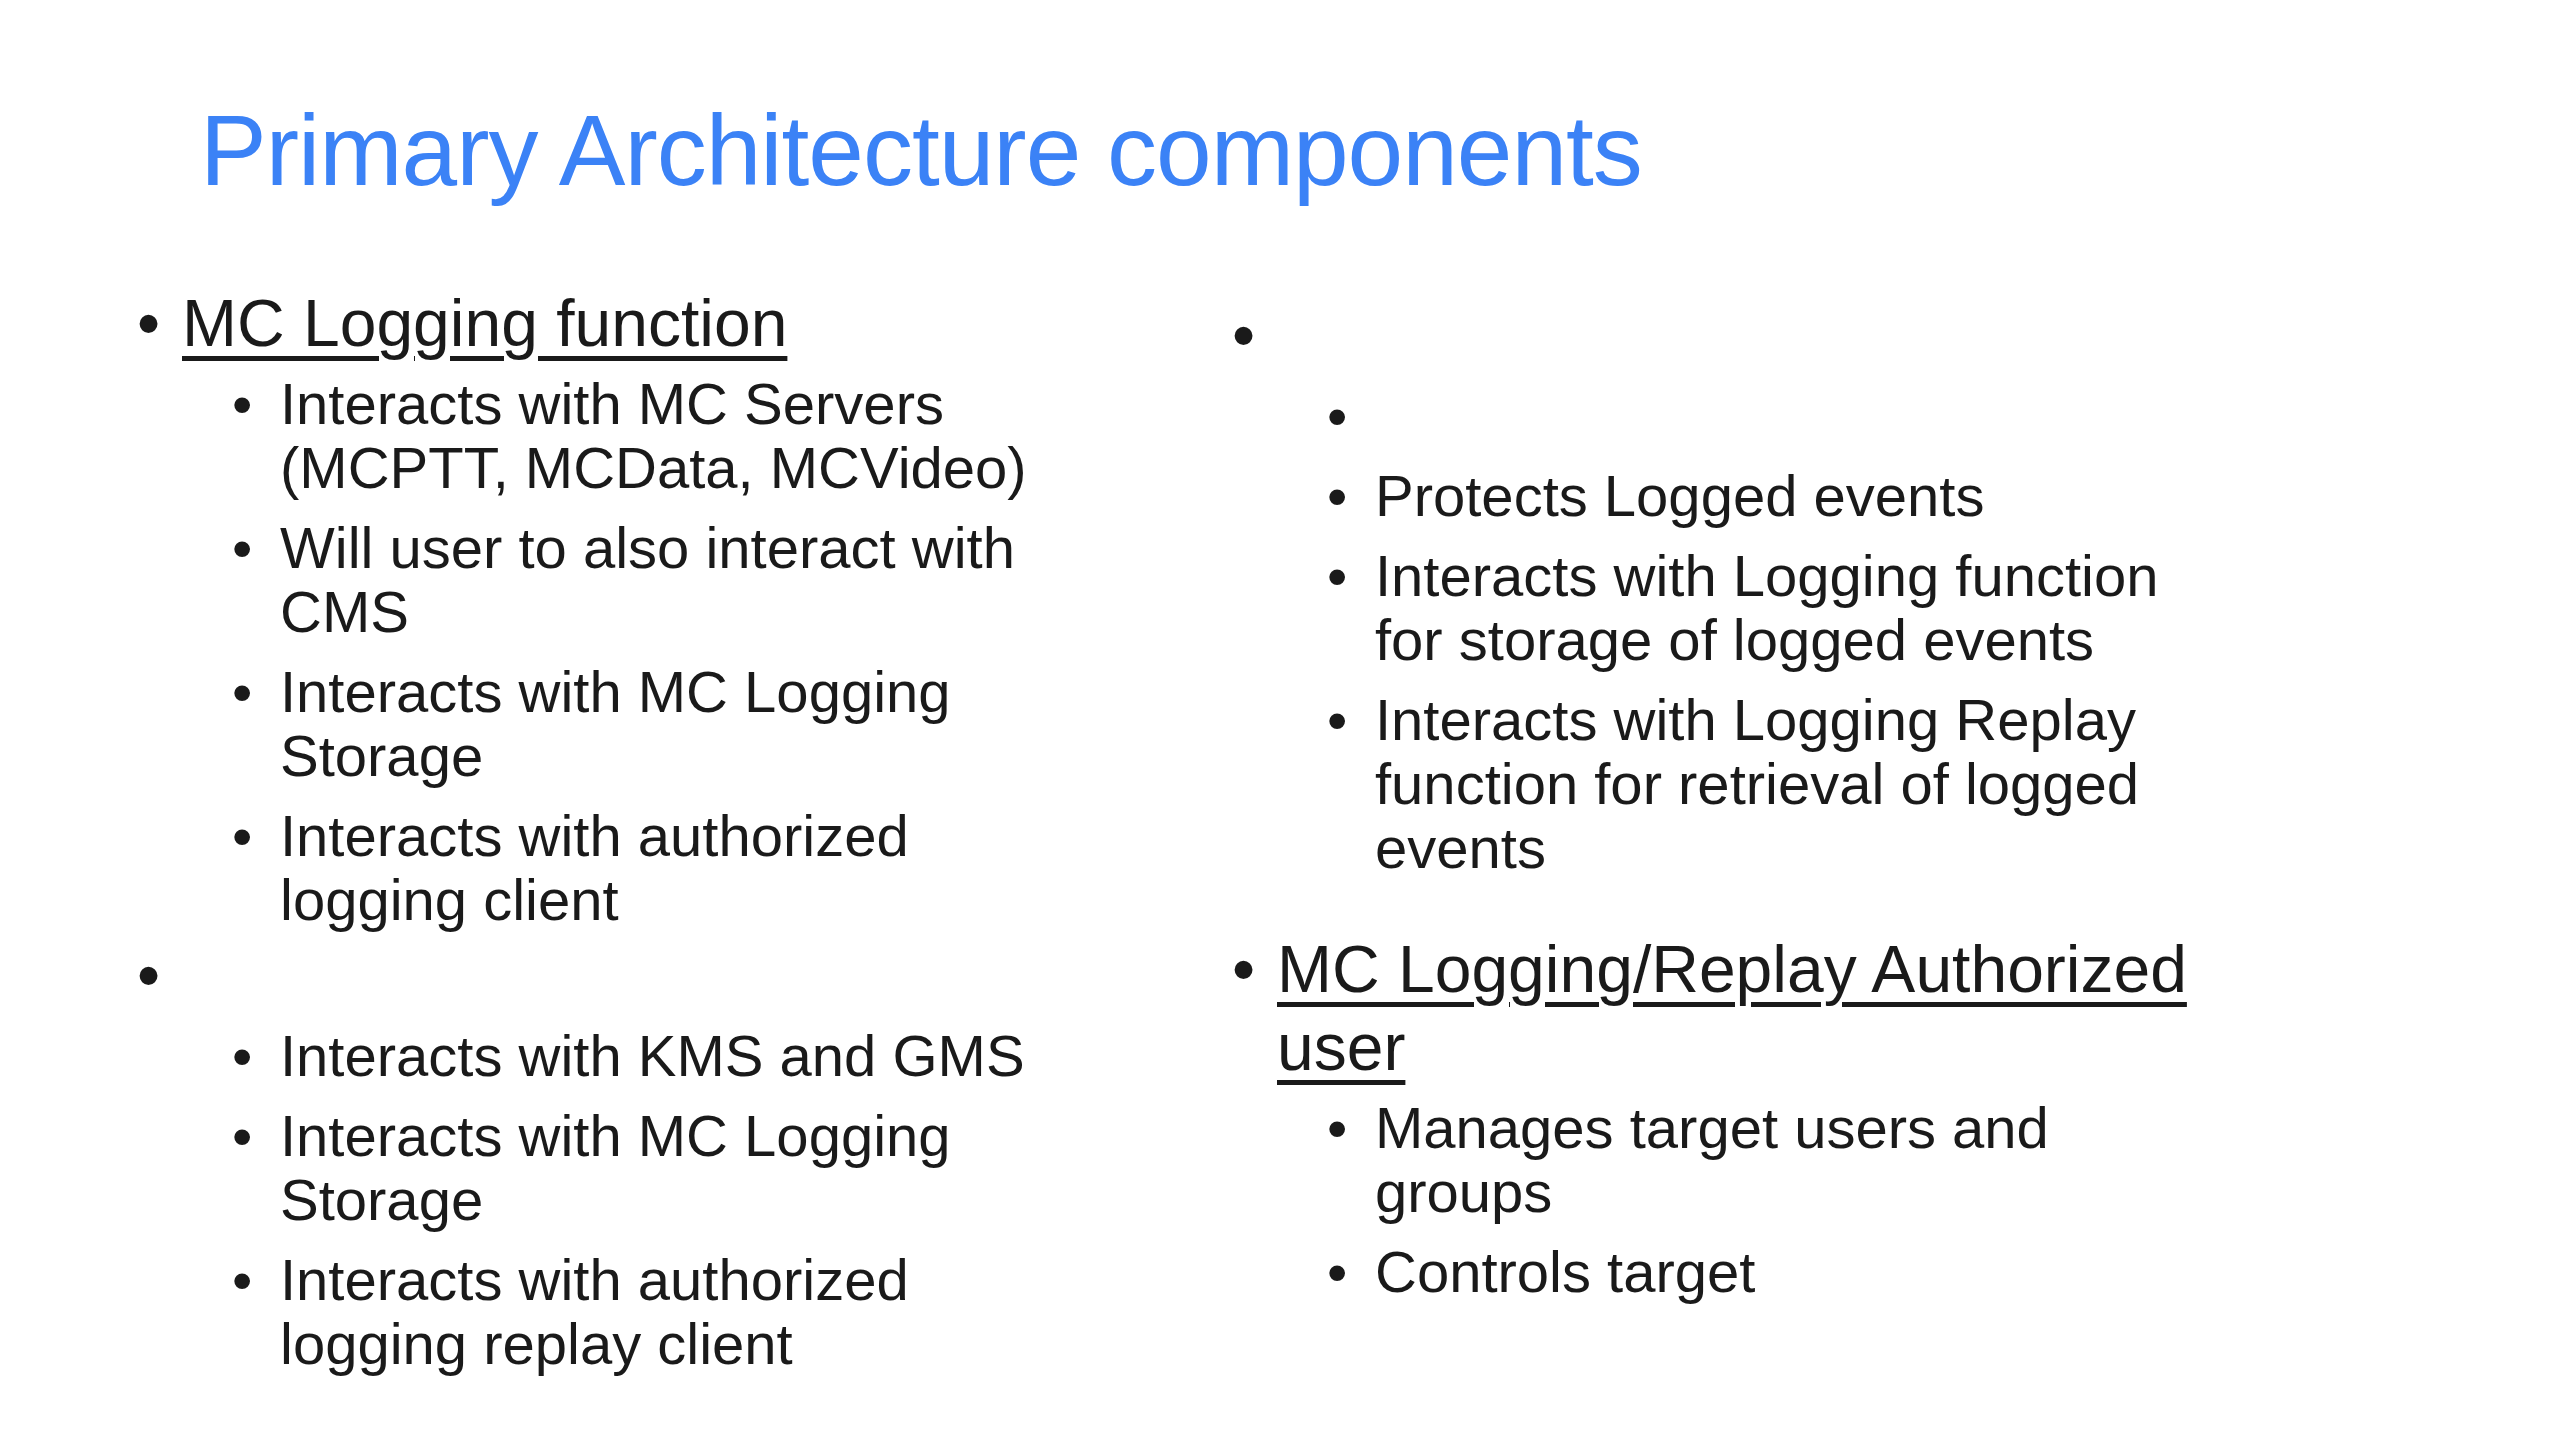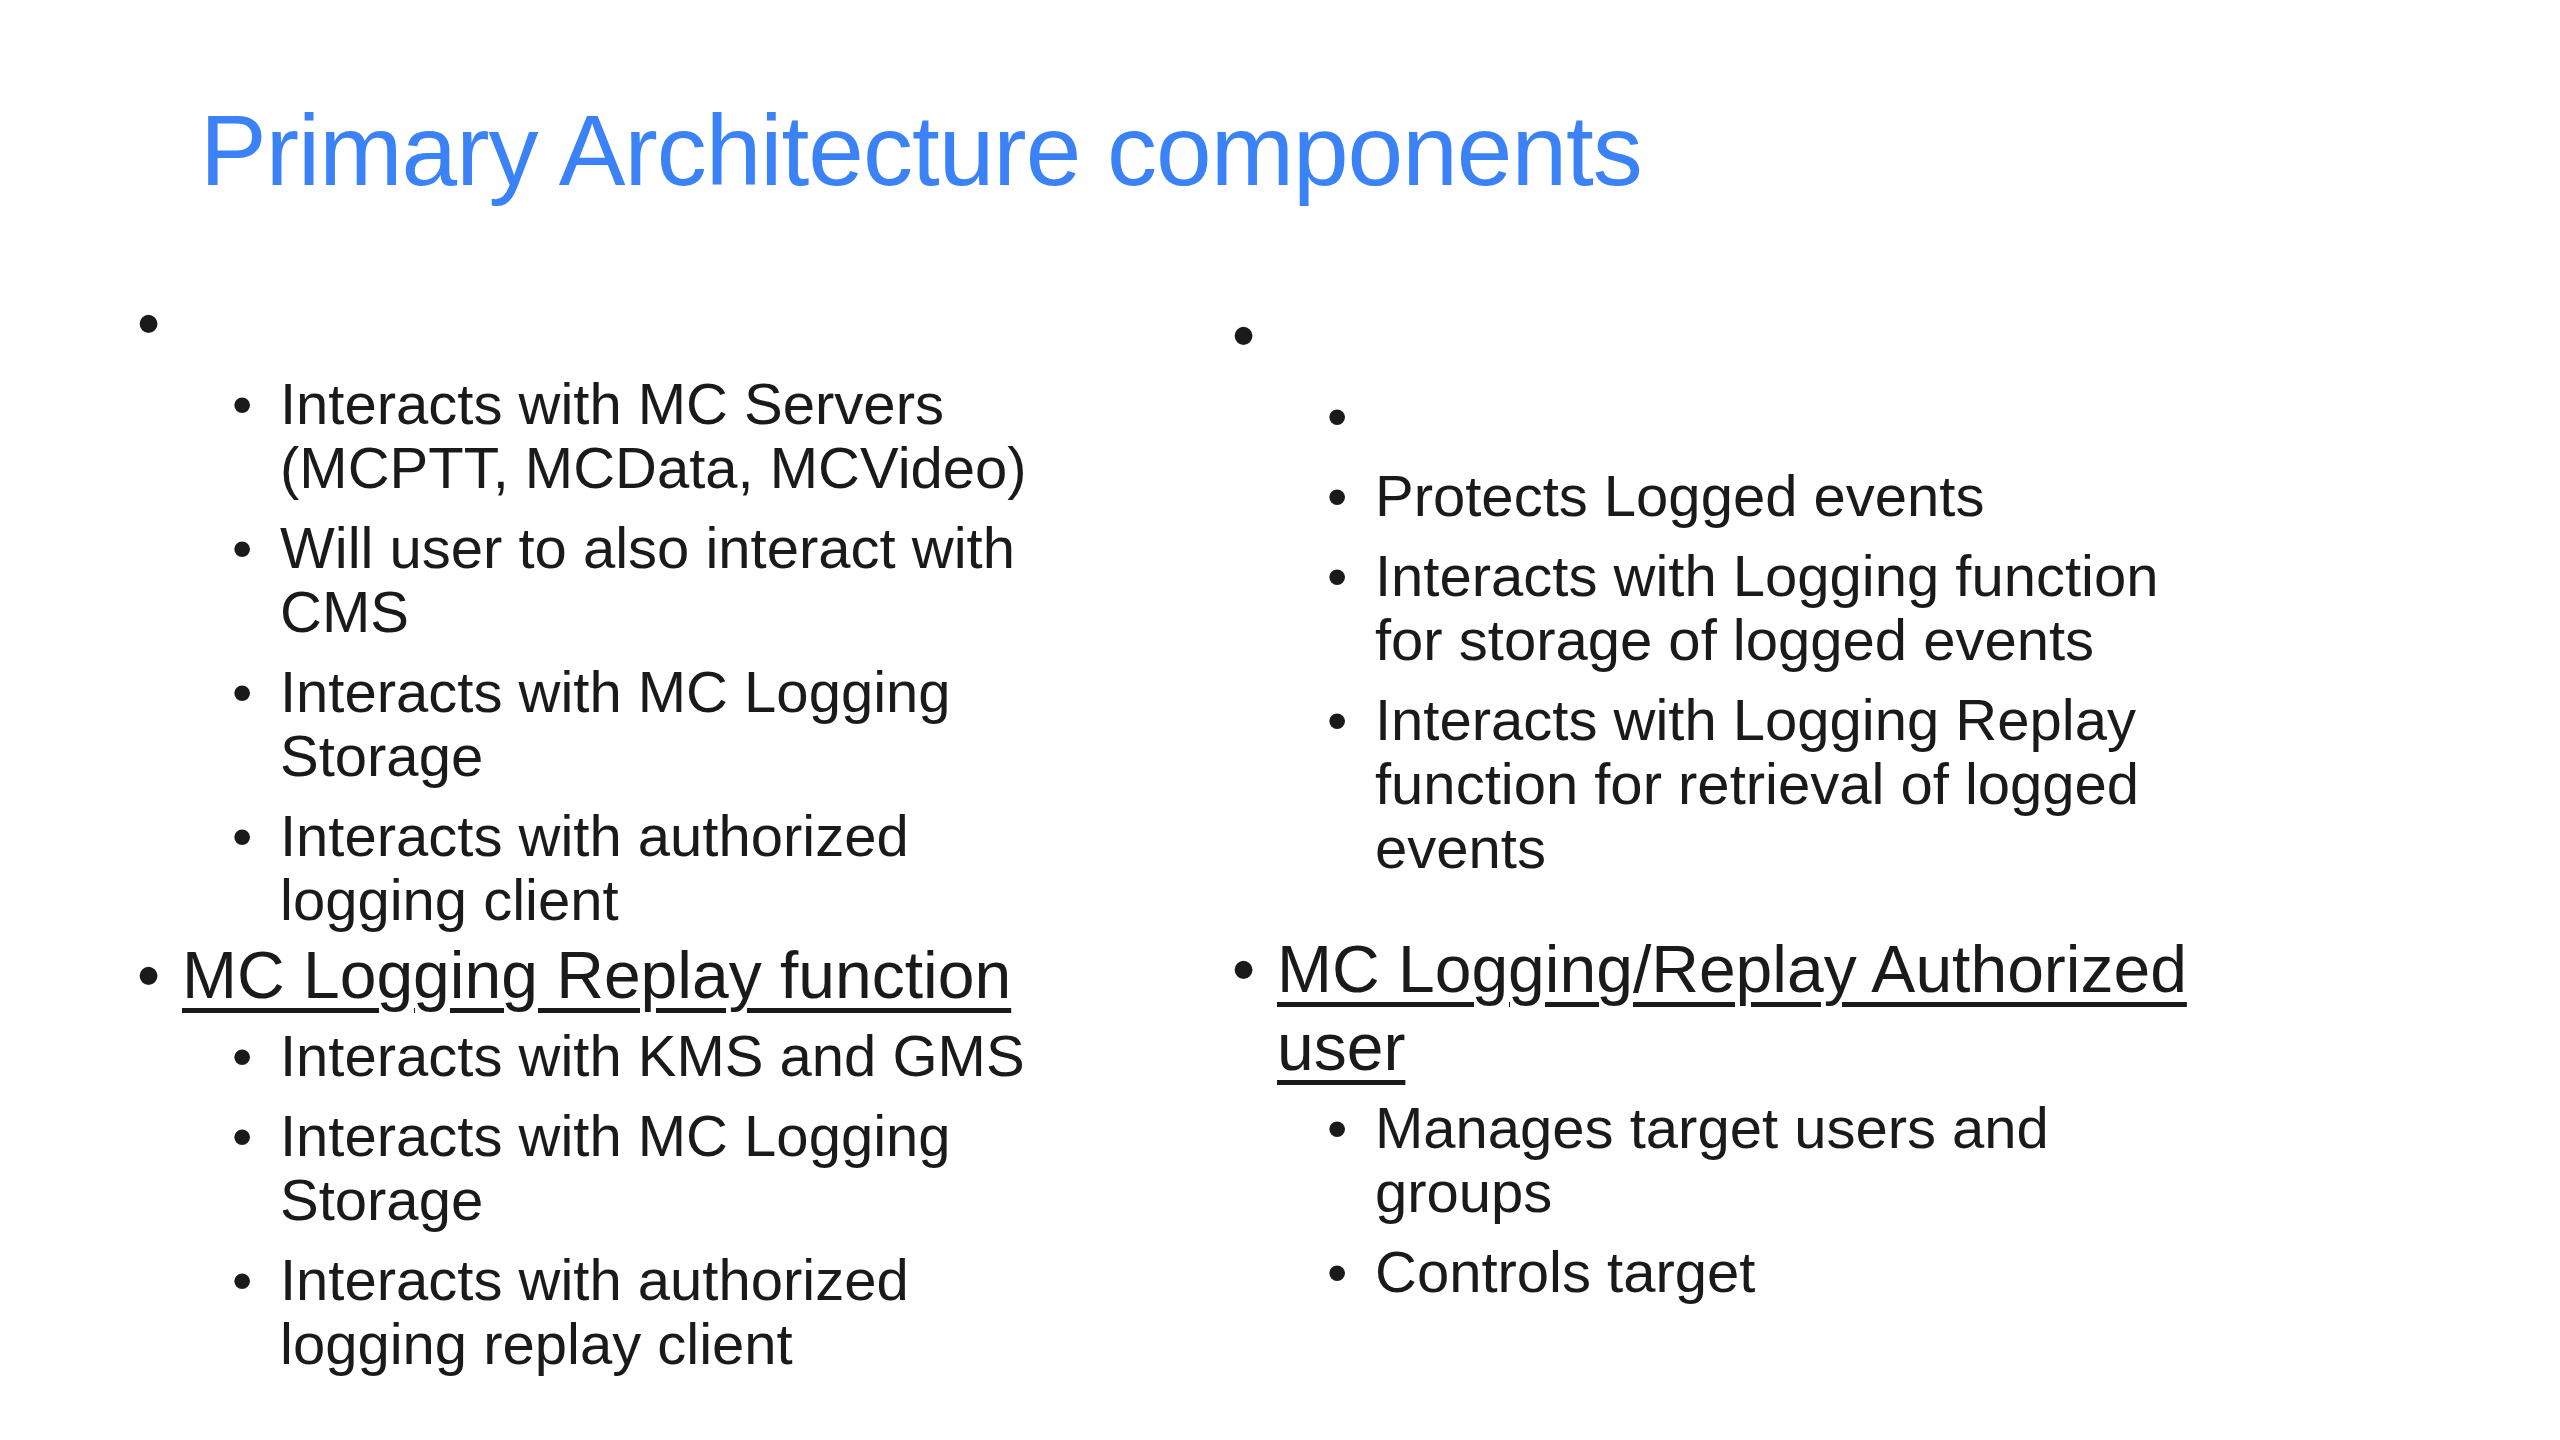--- a/index.html
+++ b/index.html
@@ -75,20 +75,21 @@
 
 <div class="slide">
 
   <h1 class="title">Primary Architecture components</h1>
 
   <div class="col col-left">
 
     <section>
       <div class="hrow">
         <span class="b1">•</span>
+        <span class="htext">MC Logging function</span>
       </div>
       <div class="items">
         <div class="item">
           <span class="b2">•</span>
           <span class="itext">Interacts with MC Servers
 (MCPTT, MCData, MCVideo)</span>
         </div>
         <div class="item">
           <span class="b2">•</span>
           <span class="itext">Will user to also interact with
@@ -103,21 +104,20 @@
           <span class="b2">•</span>
           <span class="itext">Interacts with authorized
 logging client</span>
         </div>
       </div>
     </section>
 
     <section>
       <div class="hrow">
         <span class="b1">•</span>
-        <span class="htext">MC Logging Replay function</span>
       </div>
       <div class="items">
         <div class="item">
           <span class="b2">•</span>
           <span class="itext">Interacts with KMS and GMS</span>
         </div>
         <div class="item">
           <span class="b2">•</span>
           <span class="itext">Interacts with MC Logging
 Storage</span>

